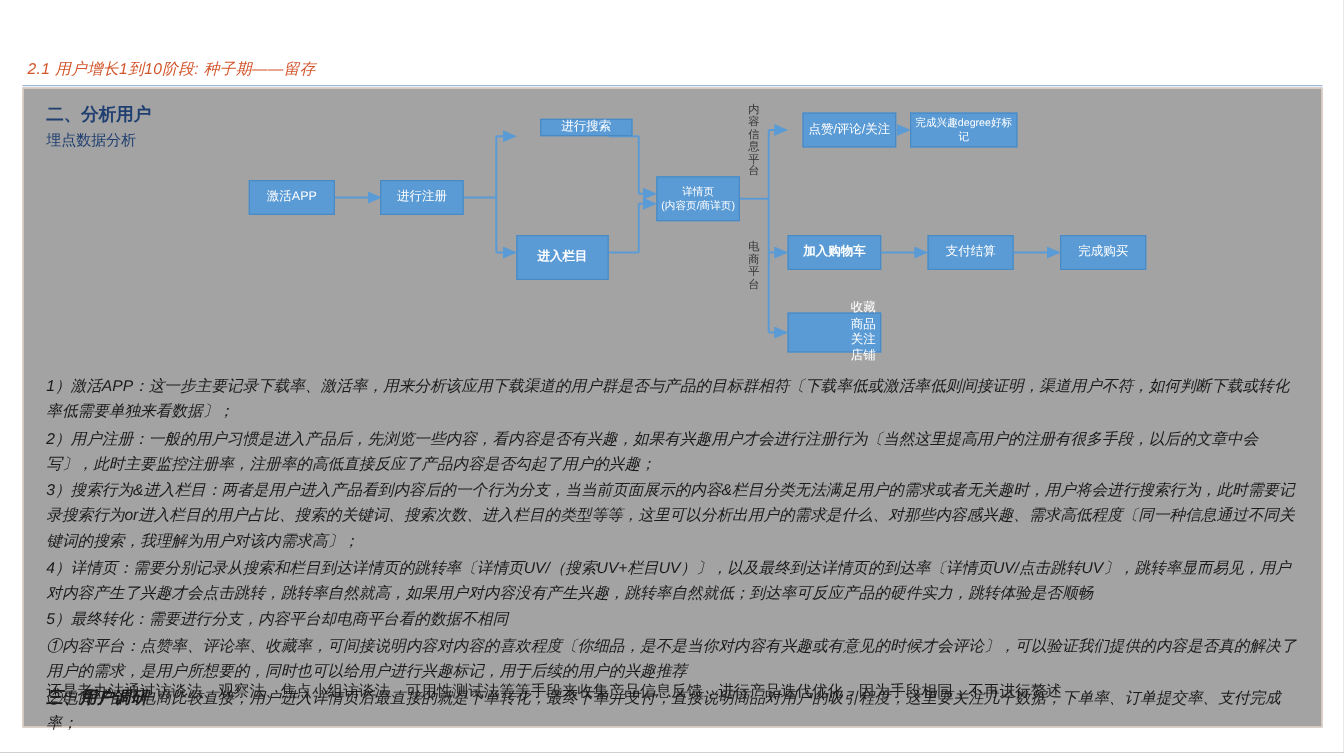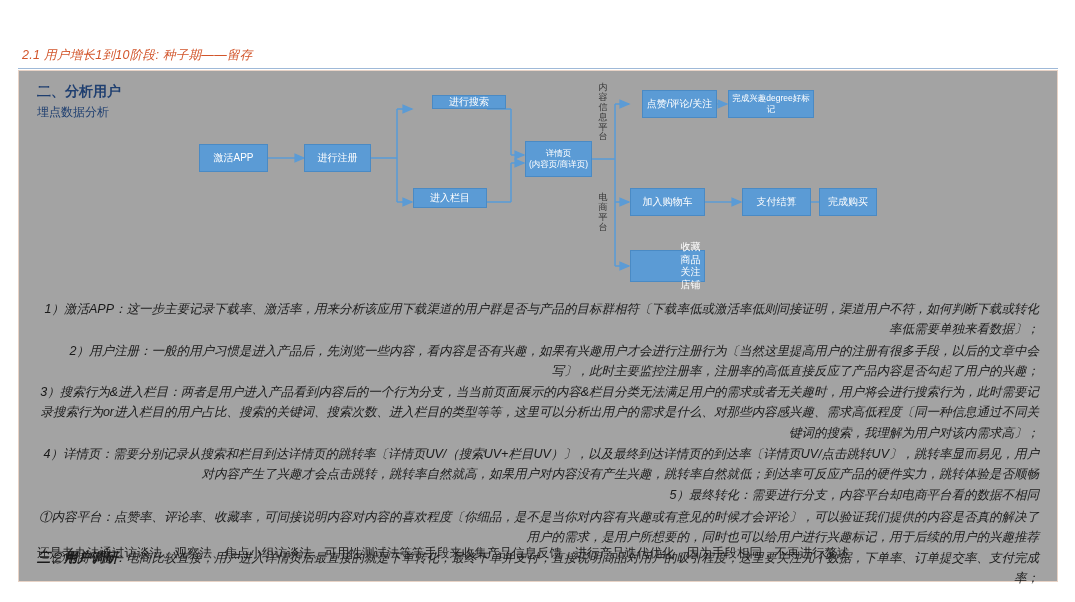--- a/index.html
+++ b/index.html
@@ -114,21 +114,20 @@
   
   .body-text {
     position: absolute;
     left: 18px;
     top: 228px;
     width: 1002px;
     font-size: 12.5px;
     line-height: 1.62;
     color: #1a1a1a;
     font-style: italic;
-    text-align: right;
   }
   .body-text p {
     margin: 0 0 1px 0;
   }
   .sec3 {
     position: absolute;
     left: 18px;
     top: 448px;
     font-size: 13.5px;
     font-weight: bold;
@@ -191,28 +190,28 @@
         <line x1="686" y1="33" x2="708" y2="33" stroke="#5b9bd5" stroke-width="1.6" marker-end="url(#ah)"></line>
 
         <line x1="686" y1="131" x2="722" y2="131" stroke="#5b9bd5" stroke-width="1.6" marker-end="url(#ah)"></line>
 
         <line x1="792" y1="131" x2="828" y2="131" stroke="#5b9bd5" stroke-width="1.6" marker-end="url(#ah)"></line>
       </svg>
 
       <div class="node" style="left:180px;top:73px;width:69px;height:28px;">激活APP</div>
       <div class="node" style="left:285px;top:73px;width:67px;height:28px;">进行注册</div>
       <div class="node" style="left:413px;top:24px;width:74px;height:14px;">进行搜索</div>
-      <div class="node" style="left:394px;top:117px;width:74px;height:20px;">进入栏目</div>
+      <div class="node" style="left:394px;top:117px;width:74px;height:36px;font-weight:bold;">进入栏目</div>
       <div class="node" style="left:506px;top:70px;width:67px;height:36px;white-space:pre-line;font-size:8.5px;">详情页
 (内容页/商详页)</div>
       <div class="node" style="left:611px;top:19px;width:75px;height:28px;margin-left:12px;">点赞/评论/关注</div>
       <div class="node" style="left:709px;top:19px;width:86px;height:28px;font-size:8.5px;">完成兴趣degree好标记</div>
-      <div class="node" style="left:611px;top:117px;width:75px;height:28px;">加入购物车</div>
+      <div class="node" style="left:611px;top:117px;width:75px;height:28px;font-weight:bold;">加入购物车</div>
       <div class="node" style="left:723px;top:117px;width:69px;height:28px;text-align:center;">支付结算</div>
-      <div class="node" style="left:800px;top:117px;width:58px;height:28px;text-align:center;">完成购买</div>
+      <div class="node" style="left:829px;top:117px;width:69px;height:28px;text-align:center;">完成购买</div>
       <div class="node" style="left:611px;top:179px;width:75px;height:32px;white-space:pre-line;font-size:10px;padding-left:48px;">收藏商品
 关注店铺</div>
 
       <div class="vlabel" style="left: 578px; top: 12px; white-space: pre-line;">内
 容
 信
 息
 平
 台</div>
       <div class="vlabel" style="left: 578px; top: 122px; white-space: pre-line;">电

